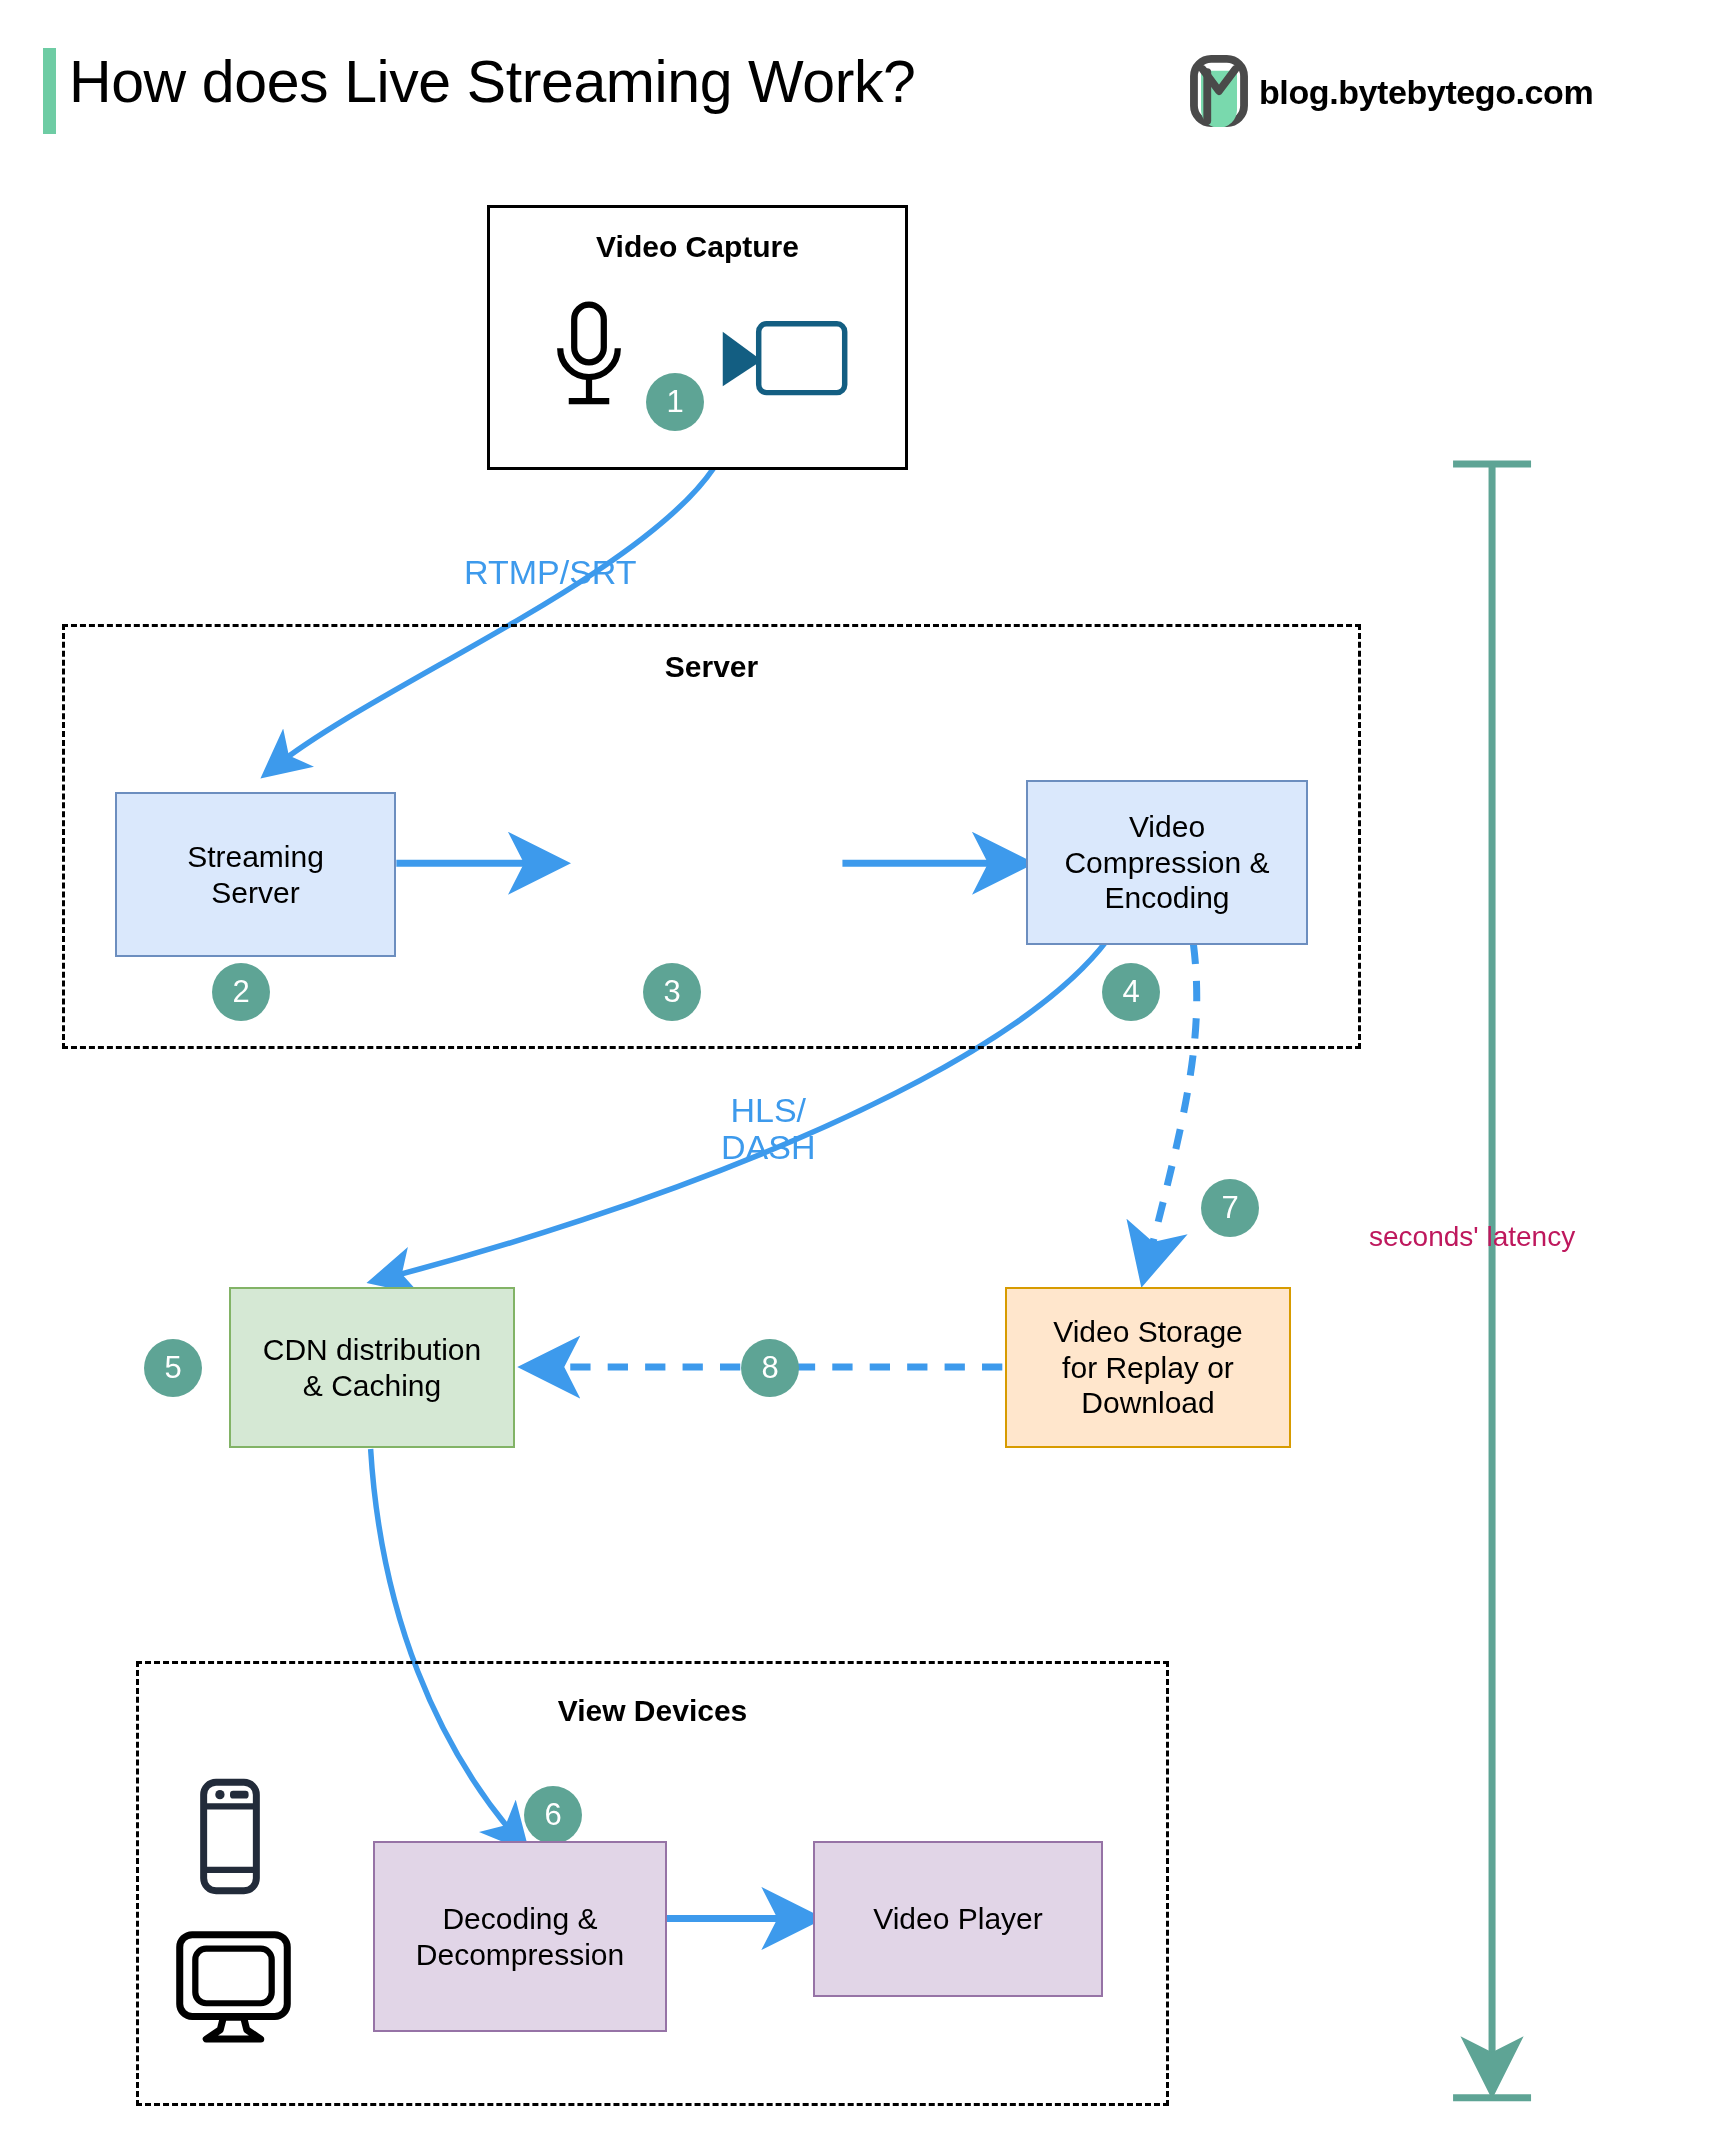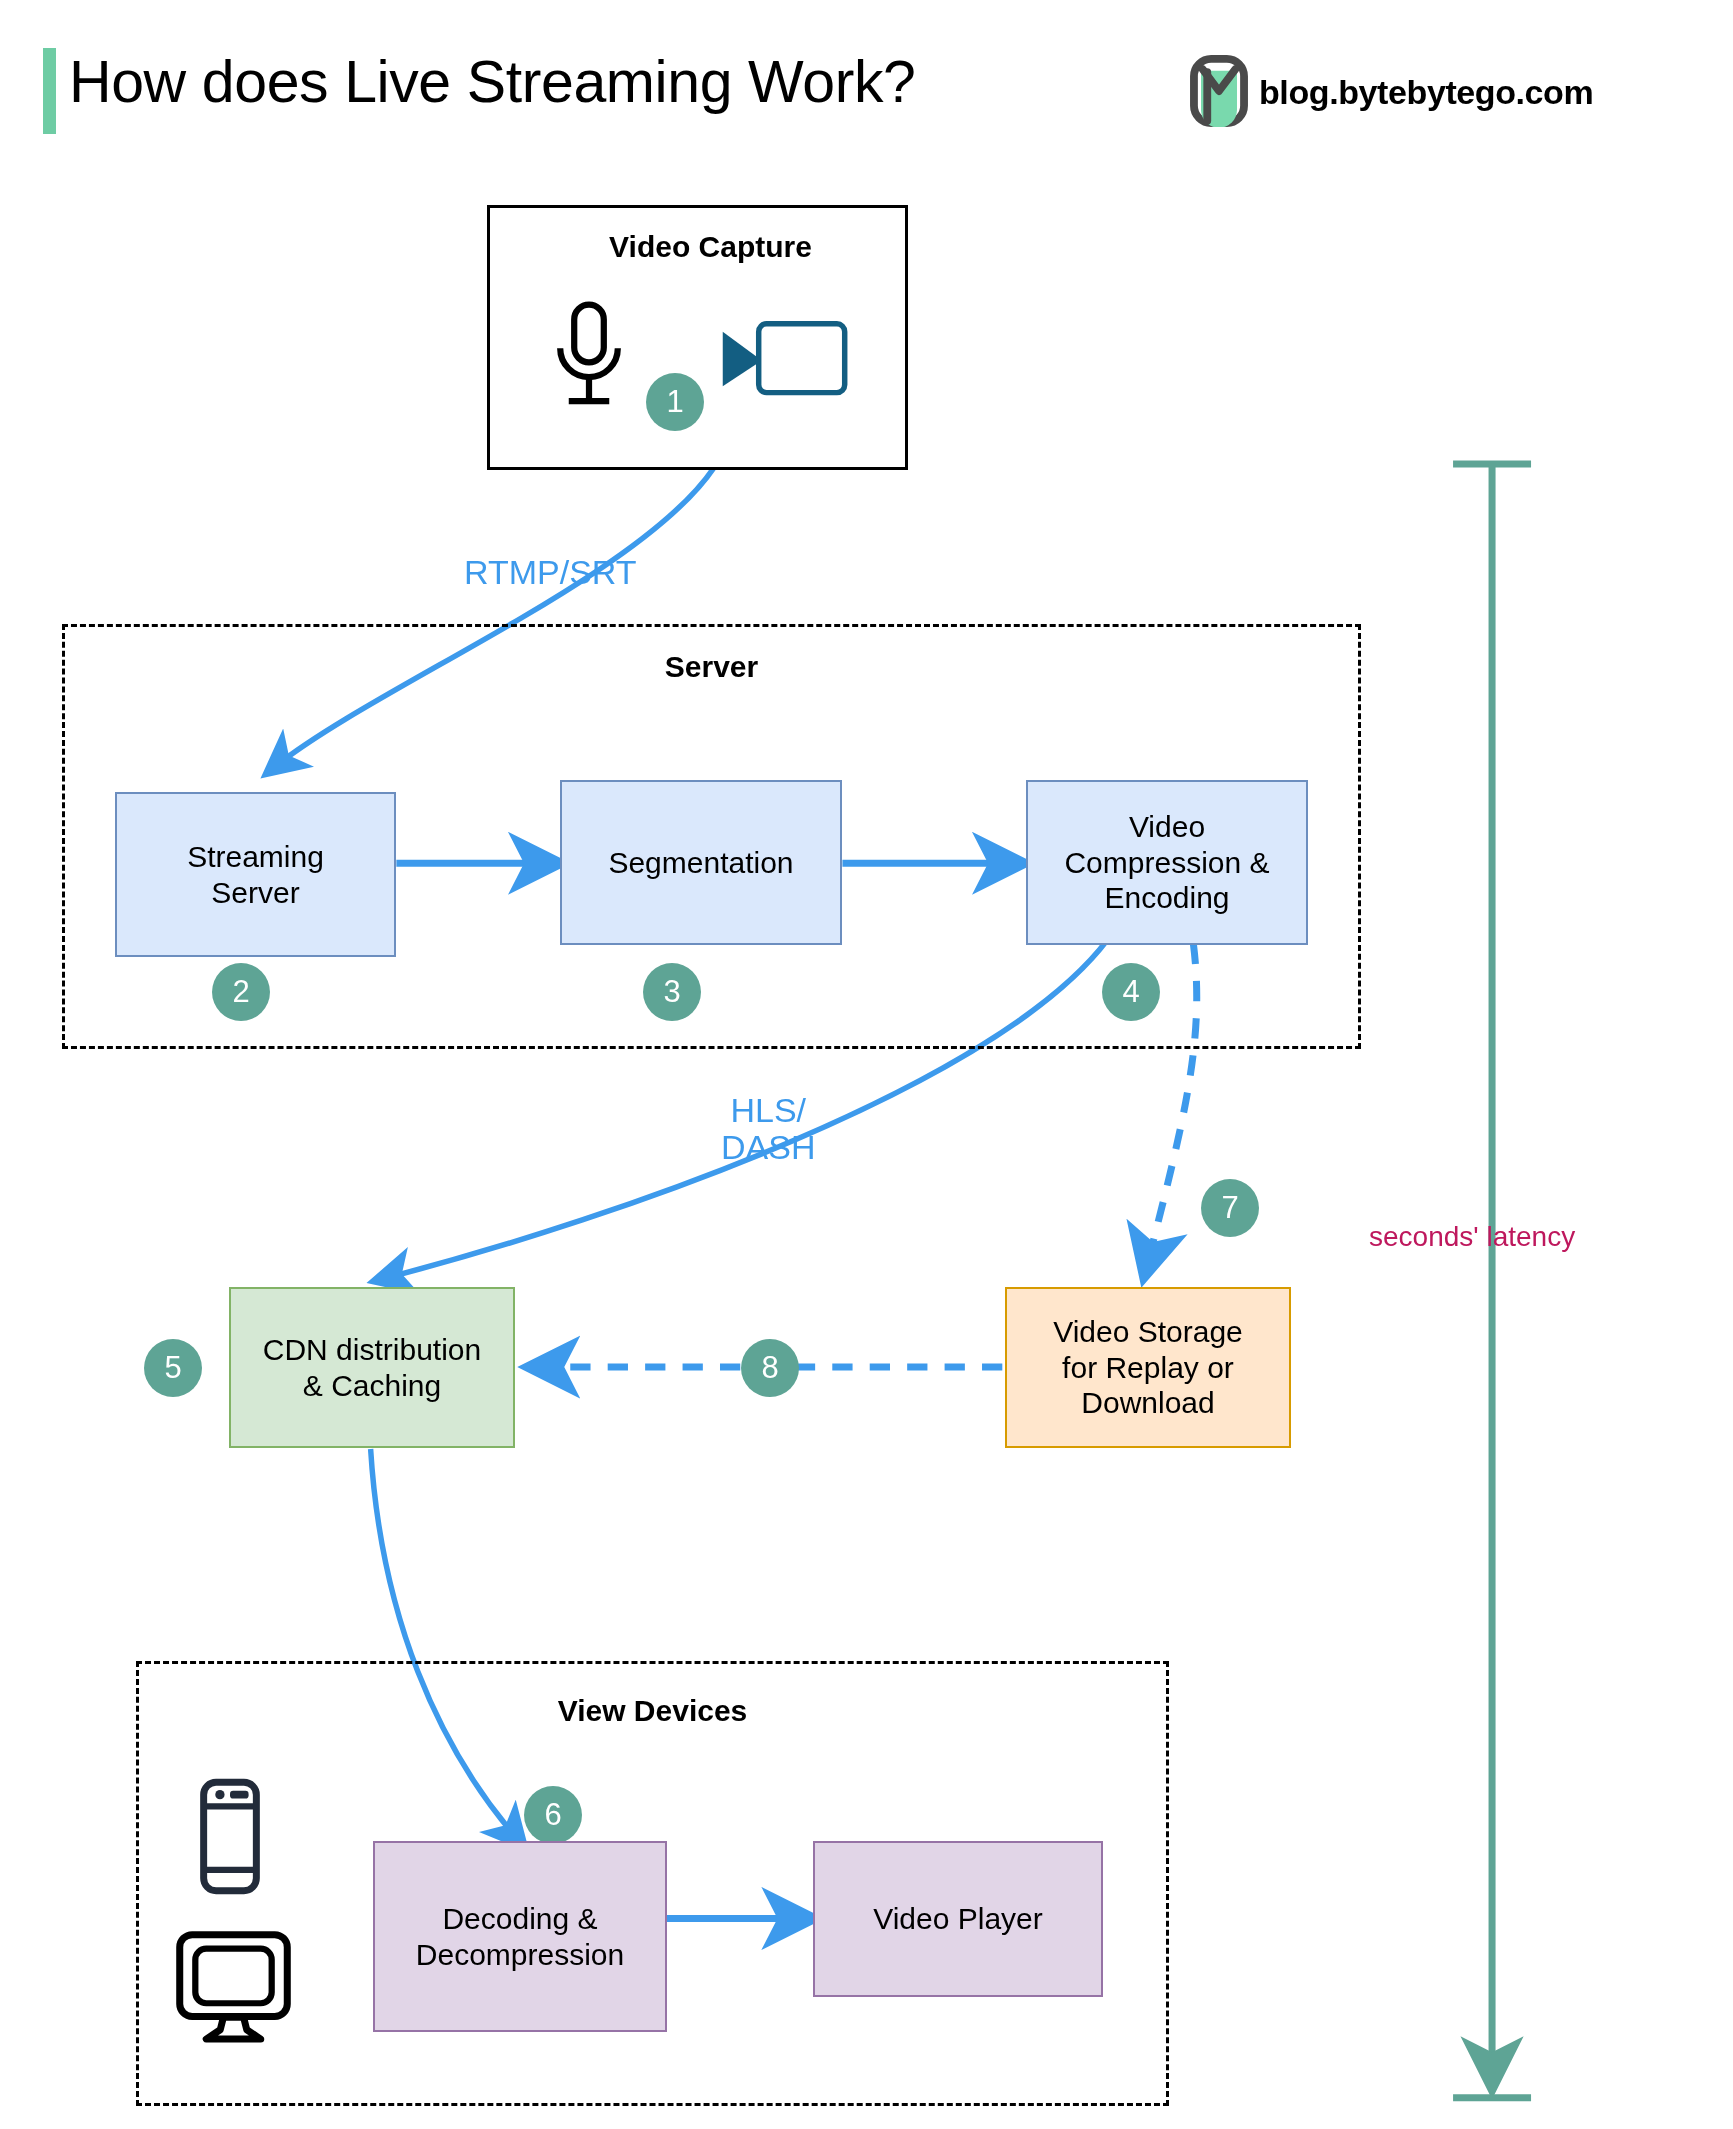--- a/index.html
+++ b/index.html
@@ -82,21 +82,21 @@
     <path d="M475,1858 C 488,2070 560,2240 665,2360" fill="none" stroke="#3d9aec" stroke-width="7" marker-end="url(#ah)"></path>
 
     <line x1="855" y1="2460" x2="1030" y2="2460" stroke="#3d9aec" stroke-width="9" marker-end="url(#ah)"></line>
 
     <line x1="1863" y1="595" x2="1963" y2="595" stroke="#5ea495" stroke-width="9"></line>
     <line x1="1913" y1="595" x2="1913" y2="2665" stroke="#5ea495" stroke-width="9" marker-end="url(#ah-teal)"></line>
     <line x1="1863" y1="2690" x2="1963" y2="2690" stroke="#5ea495" stroke-width="9"></line>
   </svg>
 
   <div class="group-solid" style="left:487px;top:205px;width:421px;height:265px;">
-    <div class="group-title" style="top:22px;padding-left:13px;">Video Capture</div>
+    <div class="group-title" style="top:22px;">Video Capture</div>
   </div>
 
   <span style="position:absolute;left:546px;top:300px;">
     <svg width="86" height="109" viewBox="0 0 110 140">
       <rect x="36" y="6" width="38" height="74" rx="19" ry="19" fill="#fff" stroke="#000" stroke-width="8"></rect>
       <path d="M18 62 a37 37 0 0 0 74 0" fill="none" stroke="#000" stroke-width="8"></path>
       <line x1="55" y1="99" x2="55" y2="126" stroke="#000" stroke-width="8"></line>
       <line x1="29" y1="130" x2="81" y2="130" stroke="#000" stroke-width="8"></line>
     </svg>
   </span>
@@ -115,23 +115,20 @@
   <div class="group-dashed" style="left:62px;top:624px;width:1299px;height:425px;">
     <div class="group-title" style="top:23.4px;">Server</div>
   </div>
 
   <div class="box blue" style="left:115px;top:780px;width:281px;height:165px;margin-top:12px;">
     <span style="white-space: pre-line;">Streaming
 Server</span>
   </div>
   <div class="badge" style="left:212px;top:963px;">2</div>
 
-  <div class="box blue" style="left:560px;top:780px;width:282px;height:165px;">
-    <span>Segmentation</span>
-  </div>
   <div class="badge" style="left:643px;top:963px;">3</div>
 
   <div class="box blue" style="left:1026px;top:780px;width:282px;height:165px;">
     <span style="white-space: pre-line;">Video
 Compression &amp;
 Encoding</span>
   </div>
   <div class="badge" style="left:1102px;top:963px;">4</div>
 
   <div class="edge-label" style="left: 721px; top: 1092px; text-align: center; white-space: pre-line;">HLS/

